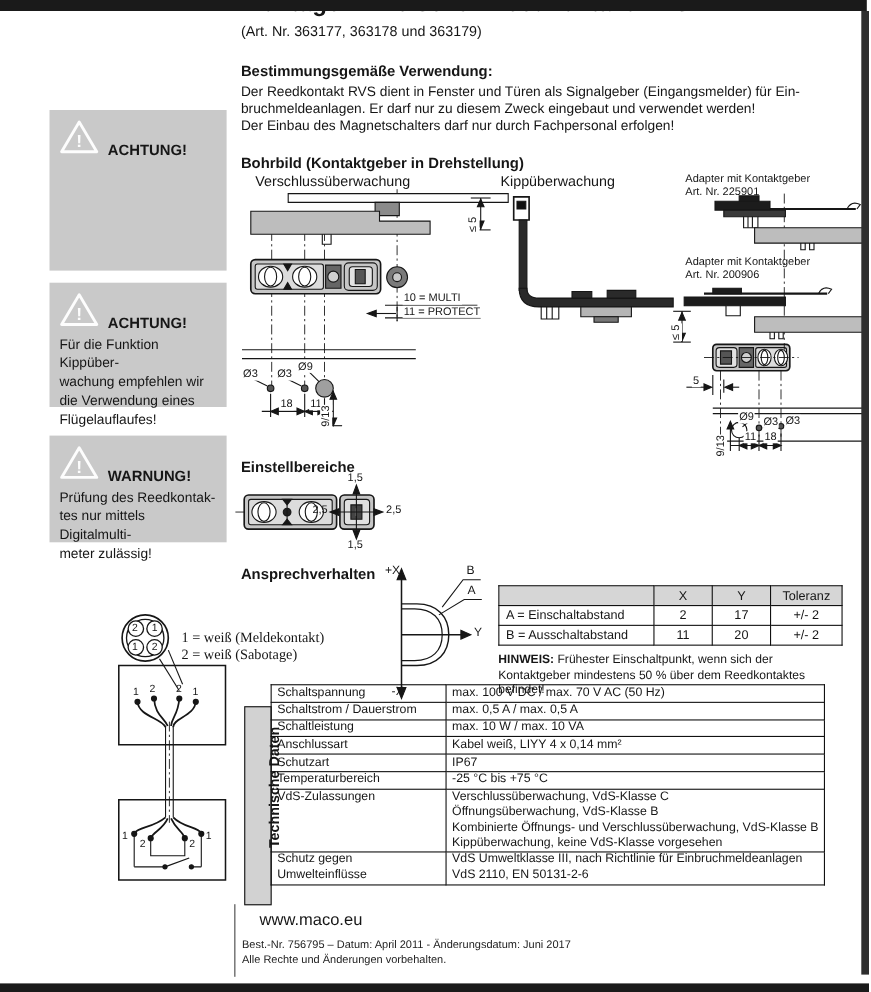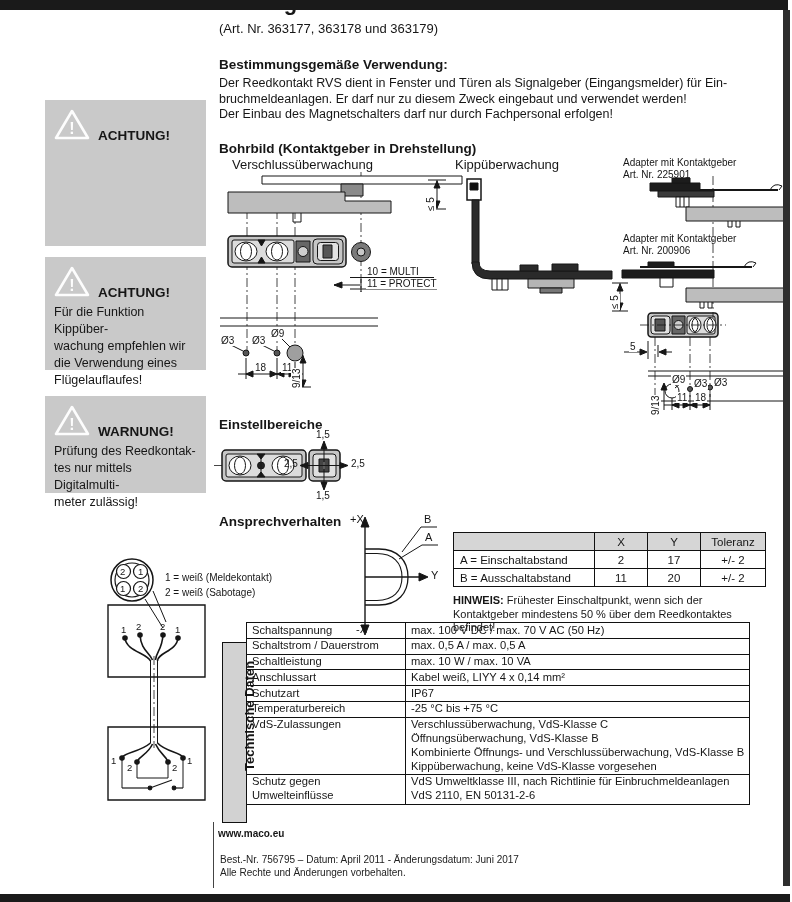--- a/index.html
+++ b/index.html
@@ -15,40 +15,40 @@
   .warnbox{position:absolute;left:45px;width:161px;background:#c9c9c9;padding:8px 9px 10px 9px;box-sizing:border-box;}
   .warnhead{display:flex;align-items:flex-end;gap:8px;margin-bottom:2px;}
   .warnhead .wlabel{font-size:13.5px;font-weight:bold;padding-bottom:2px;text-align:center;}
   .warntext{font-size:12.5px;line-height:17px;white-space:pre-line;}
   .sub-label{position:absolute;font-size:13px;white-space:nowrap;}
   .adapter-label{position:absolute;font-size:10px;line-height:12px;white-space:pre-line;}
   .dim{position:absolute;font-size:10px;white-space:nowrap;background:#fff;padding:0 1px;line-height:11px;z-index:6;}
   .dim.nobg{background:transparent;}
   .r90{transform:rotate(-90deg);transform-origin:left top;}
   .axis-lbl{position:absolute;font-size:11px;white-space:nowrap;}
-  .legend{position:absolute;font-size:10px;white-space:nowrap;}
+  .legend{position:absolute;font-size:13px;white-space:nowrap;font-family:Liberation Serif, serif;}
   .wire-lbl{position:absolute;font-size:9.5px;white-space:nowrap;z-index:6;}
   svg{position:absolute;overflow:visible;}
   svg line,svg path,svg rect,svg circle,svg ellipse,svg polyline{vector-effect:non-scaling-stroke;}
   .abstand-table{position:absolute;left:453px;top:532px;border-collapse:collapse;font-size:11.5px;}
   .abstand-table th,.abstand-table td{border:1px solid #111;padding:1px 6px;height:15px;}
   .abstand-table th{background:#d6d6d6;font-weight:normal;text-align:center;}
   .abstand-table td.num{text-align:center;}
   .abstand-table{border:1.5px solid #111;}
   .col-lbl{width:128px;text-align:left;}
   .col-x{width:40px;}.col-y{width:40px;}.col-tol{width:52px;}
   .hinweis{position:absolute;left:453px;top:594px;width:316px;font-size:11px;line-height:13.5px;}
   .tech-side{position:absolute;left:222px;top:642px;width:25px;height:181px;background:#d2d2d2;border:1px solid #111;box-sizing:border-box;}
   .tech-side span{position:absolute;left:19px;bottom:36px;transform:rotate(-90deg);transform-origin:0 0;
                   font-size:13px;font-weight:bold;white-space:nowrap;}
   .tech-table{position:absolute;left:246px;top:622px;border-collapse:collapse;font-size:11.2px;table-layout:fixed;}
   .tech-table td{border:1px solid #111;padding:0.5px 5px;line-height:13.8px;vertical-align:top;}
   .tech-table td.param{width:148px;}
   .tech-table td.value{width:322px;white-space:pre;}
-  .footer-site{position:absolute;left:218px;top:828px;font-size:10px;font-weight:bold;}
+  .footer-site{position:absolute;left:236px;top:828px;font-size:15px;font-weight:normal;}
   .footer-div{position:absolute;left:213px;top:822px;width:1px;height:66px;background:#444;}
   .footer-small{position:absolute;left:220px;font-size:10px;line-height:13px;color:#222;white-space:nowrap;}
 </style>
 </head>
 <body>
 
 <div class="page">
 
   <div class="bar-top"></div>
   <div class="bar-right"></div>

